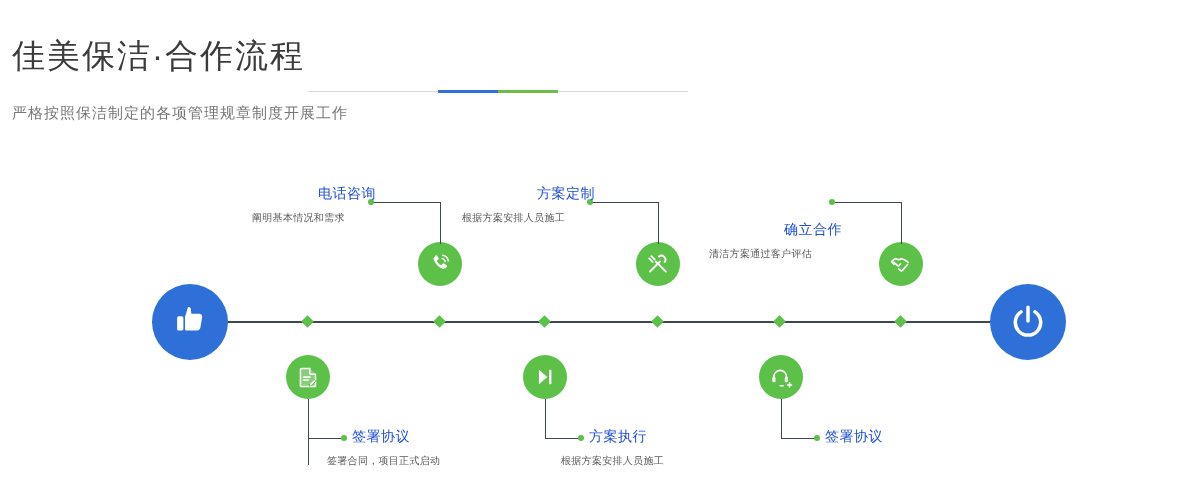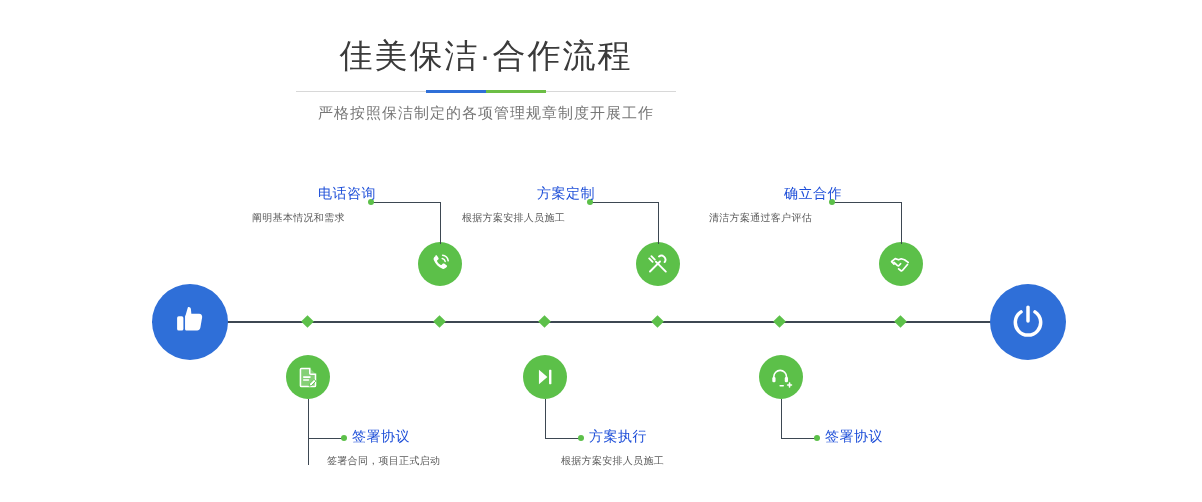--- a/index.html
+++ b/index.html
@@ -16,24 +16,24 @@
 
   .page {
     position: relative;
     width: 1202px;
     height: 502px;
   }
 
   
   .header {
     position: absolute;
-    left: 0;
+    left: 12px;
     top: 34px;
     width: 972px;
-    text-align: center;
+    text-align: left;
   }
   .title {
     font-size: 33px;
     color: #3b3b3b;
     letter-spacing: 2px;
     font-weight: normal;
     line-height: 44px;
     margin: 0;
   }
   .rule-wrap {
@@ -260,21 +260,21 @@
           <path d="M9.6 16.8l2.1 1.7c.6.5 1.4.4 1.9-.2l4.9-5.8"></path>
           <path d="M5 10.3l3.3 3.1c.6.5 1.4.5 1.9-.1l1.4-1.6"></path>
           <path d="M2.6 9.6 5 12.1"></path>
         </svg>
       </span>
     </div>
     <div class="vline" style="left:901px; top:52px; height:42px;"></div>
     <div class="hline" style="left:832px; top:52px; width:69px;"></div>
     <div class="dot" style="left:829px; top:49px;"></div>
     <div class="label-block upper" style="left:709px; top:33px; text-align:left;">
-      <div class="lt" style="margin-left:75px;">确立合作</div>
+      <div class="lt" style="margin-left:75px;margin-top:36px;">确立合作</div>
       <div class="ld">清洁方案通过客户评估</div>
     </div>
 
     <div class="step-circle" style="left:286px; top:205px;">
       <span>
         <svg width="23" height="23" viewBox="0 0 24 24" fill="#ffffff">
           <path d="M4.6 2.6h9.1l5.7 5.6v12.4c0 .6-.5 1-1 1H4.6c-.6 0-1-.4-1-1V3.6c0-.6.4-1 1-1z" opacity="0.25"></path>
           <path d="M4.6 2.6h8.7v5c0 .6.4 1 1 1h5v11.9c0 .6-.5 1-1 1H4.6c-.6 0-1-.4-1-1V3.6c0-.6.4-1 1-1z" fill="none" stroke="#ffffff" stroke-width="1.6"></path>
           <path d="M7 11.6h6.6M7 14.6h5" stroke="#ffffff" stroke-width="1.6" stroke-linecap="round"></path>
           <path d="M13.1 18.6l4.7-4.7 1.9 1.9-4.7 4.7-2.4.5.5-2.4z" fill="#ffffff" stroke="#5cc049" stroke-width="1"></path>

